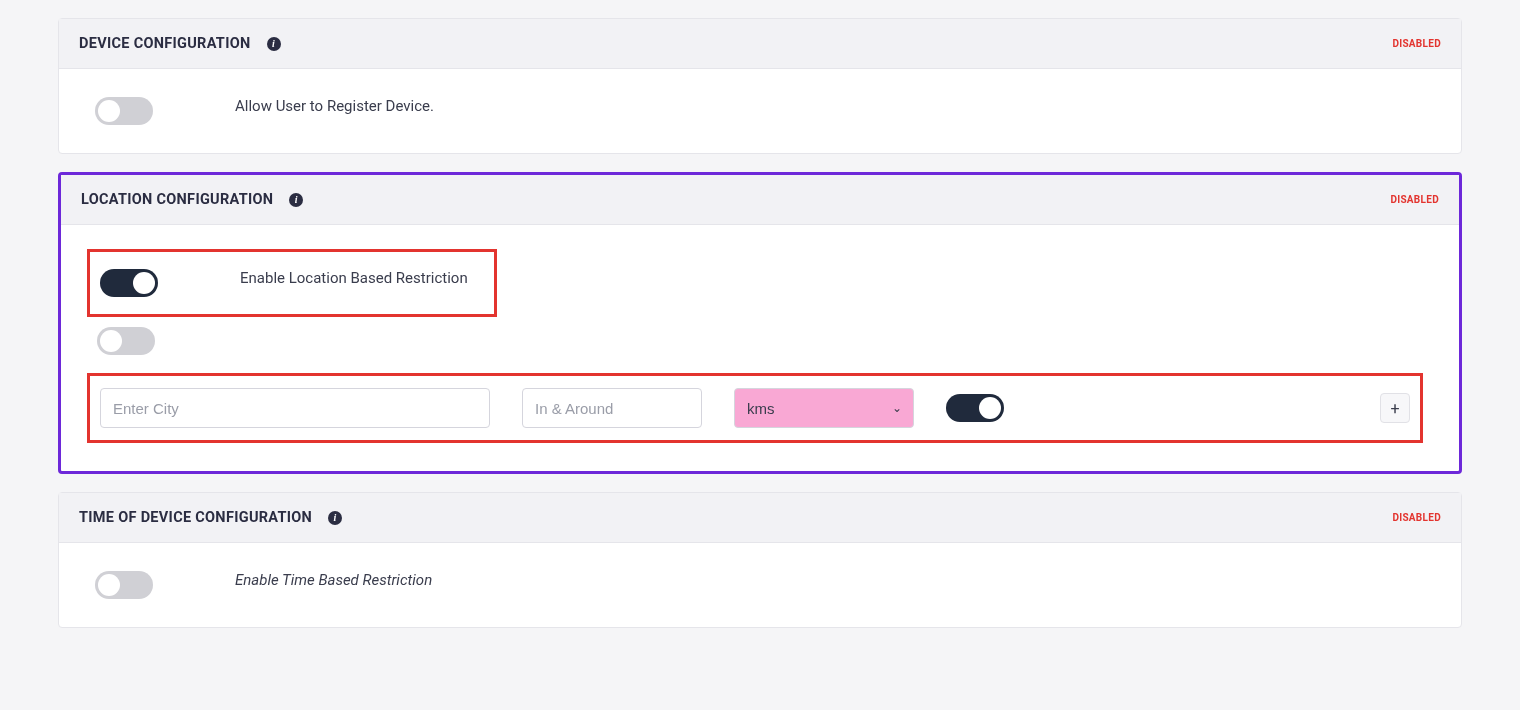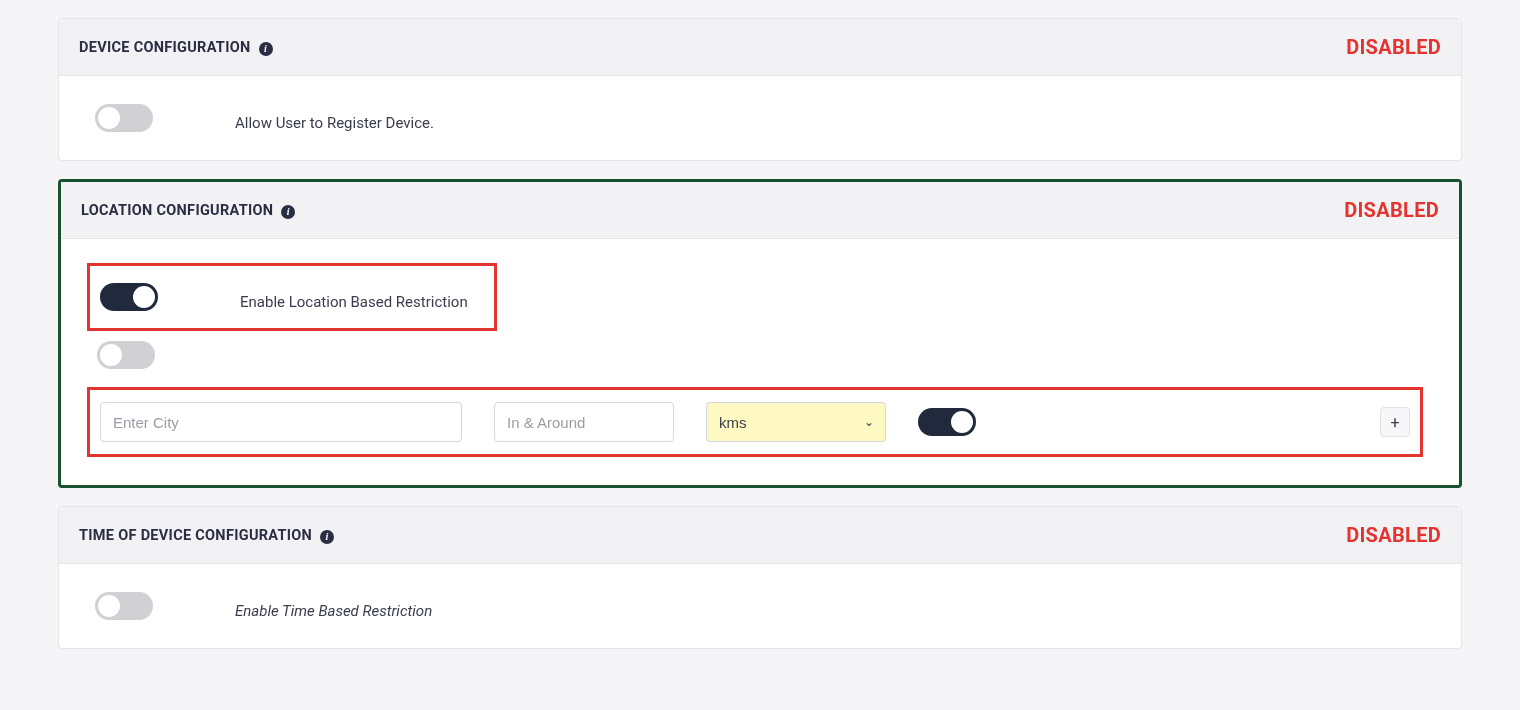--- a/index.html
+++ b/index.html
@@ -26,34 +26,34 @@
     background: #f2f2f5;
     border-bottom: 1px solid #e5e5ea;
     padding: 16px 20px;
   }
   .panel-title {
     font-size: 14.5px;
     font-weight: 700;
     letter-spacing: 0.3px;
     color: #2b2d42;
     display: flex;
-    align-items: flex-end;
-    gap: 8px;
+    align-items: center;
+    gap: 16px;
   }
   .panel-status {
-    font-size: 20px;
+    font-size: 10px;
     font-weight: 700;
     letter-spacing: 0.3px;
     color: #e3342f;
   }
   .panel-body { padding: 24px 20px 28px 20px; }
 
   .row {
     display: flex;
-    align-items: flex-end;
+    align-items: flex-start;
     margin-bottom: 16px;
   }
   .row:last-child { margin-bottom: 0; }
 
   .toggle-col { width: 140px; display: flex; align-items: center; }
   .toggle {
     width: 58px; height: 28px;
     background: #d0d0d5;
     border-radius: 14px;
     position: relative;
@@ -80,21 +80,21 @@
     background: #2b2d42;
     color: #fff;
     font-size: 10px;
     font-weight: 700;
     font-style: italic;
     align-items: center;
     justify-content: center;
     font-family: Georgia, serif;
   }
 
-  .hl-panel { border: 3px solid #14532d; }
+  .hl-panel { border: 3px solid #6d28d9; }
   .hl-row {
     border: 3px solid #e3342f;
     padding: 17px 10px;
     width: 410px;
     margin-left: -10px;
     margin-bottom: 10px;
   }
   .hl-inputs {
     border: 3px solid #e3342f;
     padding: 12px 10px;
@@ -106,32 +106,32 @@
   .text-input {
     height: 40px;
     padding: 8px 12px;
     font-size: 15px;
     color: #6b6f7d;
     background: #fff;
     border: 1px solid #d5d5dd;
     border-radius: 4px;
   }
   .text-input::placeholder { color: #9a9da8; }
-  .city-input { width: 362px; }
+  .city-input { width: 390px; }
   .around-input { width: 180px; }
   .select-wrap {
     position: relative;
     width: 180px;
   }
   .select-input {
     width: 100%; height: 40px;
     padding: 8px 30px 8px 12px;
     font-size: 15px;
     color: #3a3d4d;
-    background: #fef9c3;
+    background: #f9a8d4;
     border: 1px solid #d5d5dd;
     border-radius: 4px;
     appearance: none;
     cursor: pointer;
   }
   .select-wrap .chev {
     position: absolute;
     right: 12px; top: 50%;
     transform: translateY(-50%);
     pointer-events: none;

